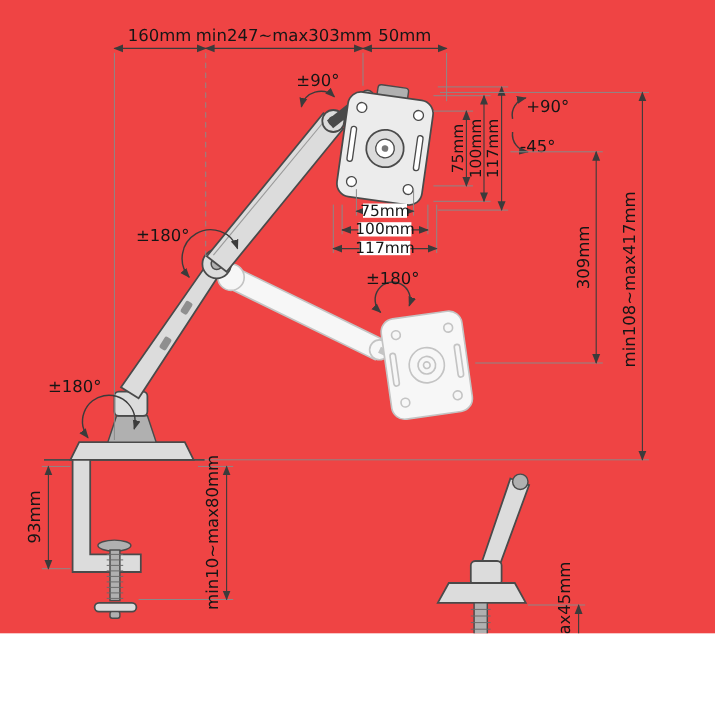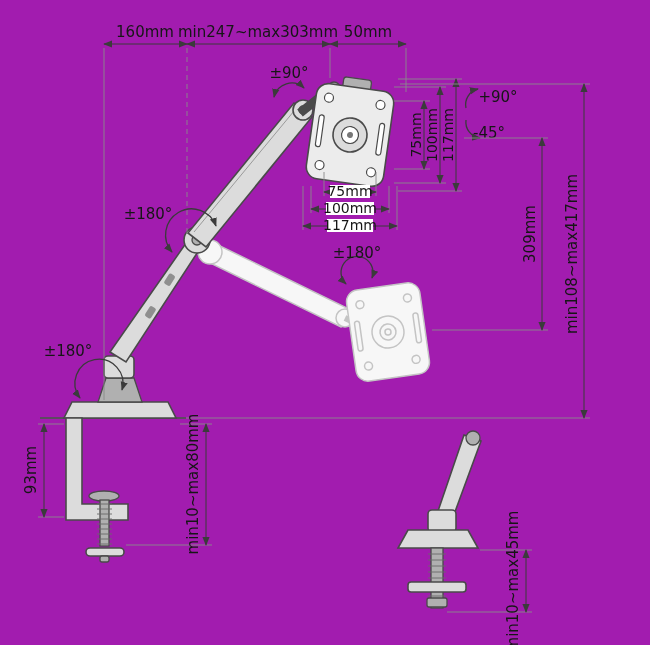--- a/index.html
+++ b/index.html
@@ -1,16 +1,16 @@
 <!DOCTYPE html>
 <html><head>
 <meta charset="utf-8">
 <style>
   html,body{margin:0;padding:0;background:#fff;}
-  .stage{width:650px;height:645px;background:#a21caf;position:relative;overflow:hidden;
+  .stage{width:650px;height:576px;background:#ef4444;position:relative;overflow:hidden;
          font-family:"DejaVu Sans","Liberation Sans",sans-serif;}
   svg{display:block;}
   .dim{stroke:#3b3b3b;stroke-width:1;fill:none;}
   .ext{stroke:#8a8a8a;stroke-width:0.9;fill:none;}
   .dash{stroke-dasharray:5 4;}
   .rot{stroke:#3b3b3b;stroke-width:1.3;fill:none;}
   .lbl{font-size:15px;fill:#161616;font-family:"DejaVu Sans","Liberation Sans",sans-serif;}
   .lbl-s{font-size:14px;}
   .part{fill:#dcdcdc;stroke:#4a4a4a;stroke-width:1.6;}
   .part-light{fill:#ececec;stroke:#4a4a4a;stroke-width:1.6;}

